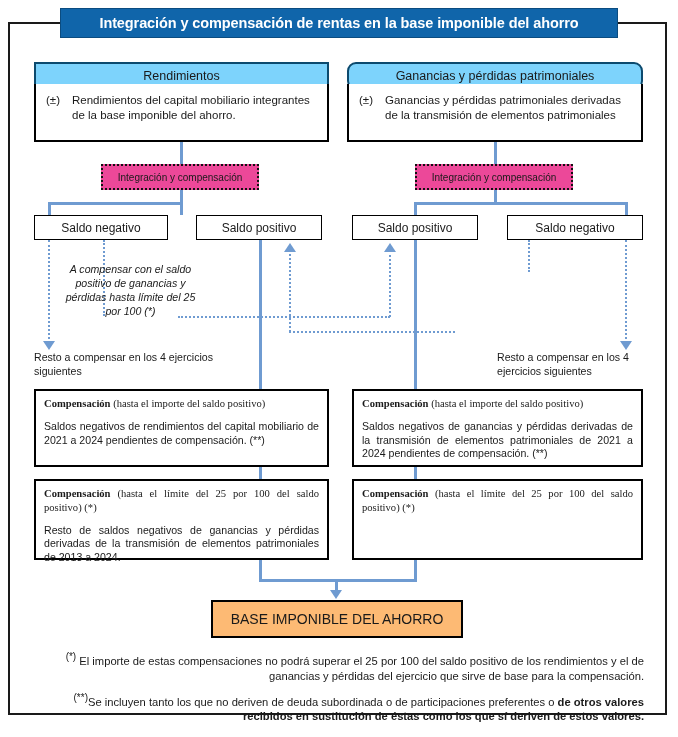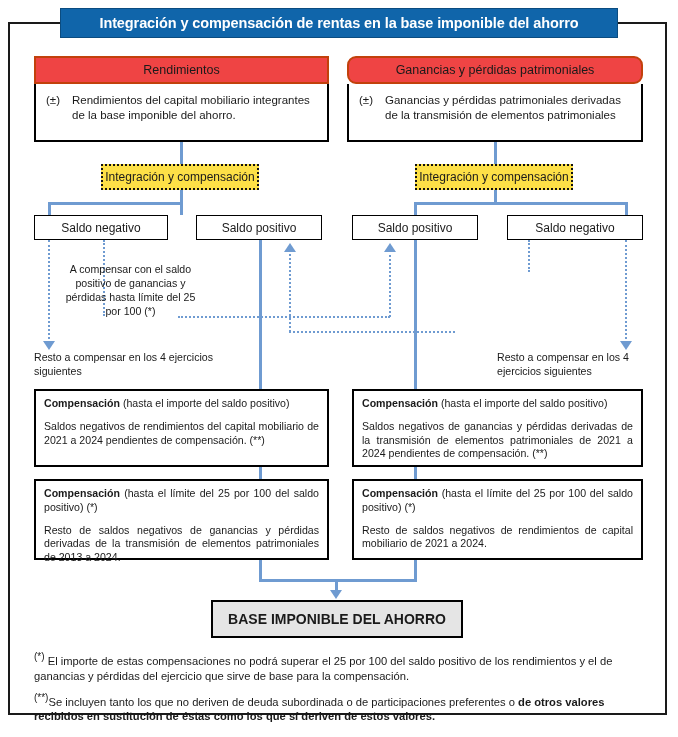--- a/index.html
+++ b/index.html
@@ -33,26 +33,27 @@
     display:flex;align-items:center;justify-content:center;
     color:#ffffff;
     font-size:14.5px;
     font-weight:bold;
     letter-spacing:-0.1px;
     z-index:6;
   }
   .hdr{
     position:absolute;
     box-sizing:border-box;
-    background:#ef4444;
-    border:2px solid #c2410c;
+    background:#7dd3fc;
+    border:2px solid #0c4a6e;
     display:flex;align-items:center;justify-content:center;
     font-size:12.5px;
     color:#1a1a1a;
     z-index:4;
+    margin-top:6px;
   }
   .body-box{
     position:absolute;
     box-sizing:border-box;
     background:#ffffff;
     border:2px solid #000000;
     border-top:none;
     z-index:4;
     padding:9px 10px 6px 10px;
   }
@@ -63,23 +64,23 @@
   }
   .pm-txt{
     flex:1;
     font-size:11.5px;color:#1a1a1a;line-height:1.32;
   }
   
   .dotbox{
     position:absolute;
     box-sizing:border-box;
     border:2px dotted #111111;
-    background:#fde047;
-    display:flex;align-items:center;justify-content:center;
-    font-size:12px;color:#1a1a1a;
+    background:#ec4899;
+    display:flex;align-items:center;justify-content:center;
+    font-size:10px;color:#1a1a1a;
     z-index:4;
   }
   
   .saldo{
     position:absolute;
     box-sizing:border-box;
     border:1.5px solid #000000;
     background:#ffffff;
     display:flex;align-items:center;justify-content:center;
     font-size:12px;color:#1a1a1a;
@@ -90,34 +91,34 @@
     position:absolute;
     box-sizing:border-box;
     border:2px solid #000000;
     background:#ffffff;
     z-index:4;
     padding:6px 8px 5px 8px;
     font-size:10.6px;
     color:#1a1a1a;
     line-height:1.3;
   }
-  .comp .l1{ text-align:justify; }
+  .comp .l1{ text-align:justify;font-family:Liberation Serif, serif; }
   .comp b{font-weight:bold;}
   .comp .l2{margin-top:9px;text-align:justify;}
   .comp .just{text-align:justify;text-align-last:left;}
   
   .final{
     position:absolute;
     left:211px; top:600px;
     width:252px; height:38px;
     box-sizing:border-box;
     border:2.5px solid #000000;
-    background:#e5e5e5;
-    display:flex;align-items:center;justify-content:center;
-    font-size:14px;font-weight:bold;color:#1a1a1a;
+    background:#fdba74;
+    display:flex;align-items:center;justify-content:center;
+    font-size:14px;font-weight:normal;color:#1a1a1a;
     z-index:5;
   }
   
   .flabel{
     position:absolute;
     font-size:10.6px;
     color:#1a1a1a;
     line-height:1.33;
     z-index:4;
   }
@@ -146,20 +147,21 @@
     position:absolute;
     left:34px; top:650px;
     width:610px;
     z-index:4;
   }
   .note{
     font-size:11.2px;
     color:#1a1a1a;
     line-height:1.34;
     margin-bottom:7px;
+    text-align:right;
   }
   .note sup{ font-size:10px; }
   .note .bold{ font-weight:bold; }
 </style>
 </head>
 <body>
 
 <div id="canvas">
 
   <div class="outer-frame"></div>
@@ -184,21 +186,21 @@
   <div class="sv" style="left:180px;top:202px;height:13px;"></div>
 
   <div class="saldo" style="left:34px;top:215px;width:134px;height:25px;">Saldo negativo</div>
   <div class="saldo" style="left:196px;top:215px;width:126px;height:25px;">Saldo positivo</div>
 
   <div class="dv" style="left:48px;top:240px;height:103px;"></div>
   <div class="arrow-down" style="left:43px;top:341px;"></div>
 
   <div class="dv" style="left:103px;top:240px;height:76px;"></div>
 
-  <div class="flabel ctr" style="left:58px;top:262px;width:145px;">A compensar con el saldo positivo de ganancias y pérdidas hasta límite del 25 por 100 (*)</div>
+  <div class="flabel ctr" style="left:58px;top:262px;width:145px;font-style:italic;">A compensar con el saldo positivo de ganancias y pérdidas hasta límite del 25 por 100 (*)</div>
 
   <div class="dh" style="left:178px;top:316px;width:212px;"></div>
   <div class="dv" style="left:389px;top:250px;height:67px;"></div>
   <div class="arrow-up" style="left:384px;top:243px;"></div>
 
   <div class="flabel" style="left:34px;top:350px;width:180px;">Resto a compensar en los 4 ejercicios siguientes</div>
 
   <div class="sv" style="left:259px;top:240px;height:149px;"></div>
 
   <div class="comp" style="left:34px;top:389px;width:295px;height:78px;">
@@ -253,21 +255,20 @@
     <div class="l1 just"><b>Compensación</b>
       <span>(hasta el importe del saldo positivo)</span></div>
     <div class="l2 just">Saldos negativos de ganancias y pérdidas derivadas de la transmisión de elementos patrimoniales de 2021 a 2024 pendientes de compensación. (**)</div>
   </div>
 
   <div class="sv" style="left:414px;top:467px;height:12px;"></div>
 
   <div class="comp" style="left:352px;top:479px;width:291px;height:81px;">
     <div class="l1"><b>Compensación</b>
       <span>(hasta el límite del 25 por 100 del saldo positivo) (*)</span></div>
-    <div class="l2 just">Resto de saldos negativos de rendimientos de capital mobiliario de 2021 a 2024.</div>
   </div>
 
   <div class="sv" style="left:259px;top:560px;height:22px;"></div>
   <div class="sv" style="left:414px;top:560px;height:22px;"></div>
   <div class="sh" style="left:259px;top:579px;width:158px;"></div>
   <div class="sv" style="left:335px;top:579px;height:13px;"></div>
   <div class="arrow-down" style="left:330px;top:590px;"></div>
 
   <div class="final">BASE IMPONIBLE DEL AHORRO</div>
 

